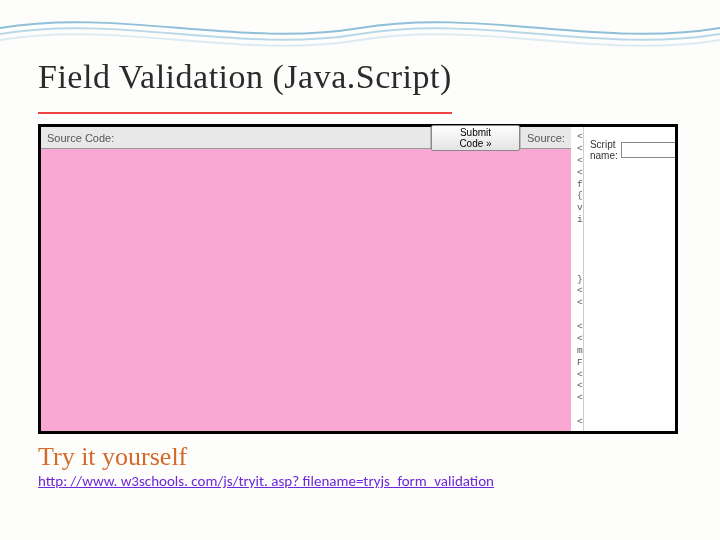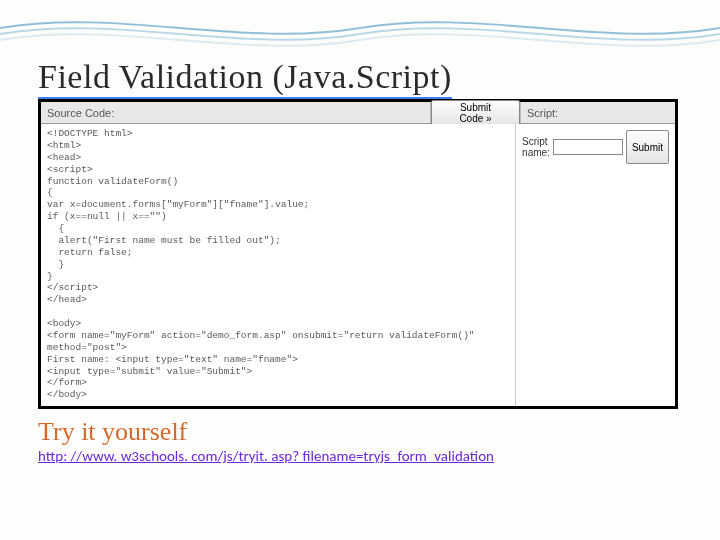--- a/index.html
+++ b/index.html
@@ -18,32 +18,33 @@
     pointer-events: none;
   }
   .wave-deco svg { width: 100%; height: 100%; }
   .slide {
     padding: 58px 38px 20px 38px;
   }
   .title {
     font-size: 34px;
     font-weight: normal;
     color: #2b2b2b;
-    border-bottom: 2px solid #3b82f6;
+    border-bottom: 2px solid #ef4444;
     display: inline-block;
-    padding-bottom: 1px;
+    padding-bottom: 16px;
+    margin-bottom: 10px;
     letter-spacing: 0.5px;
   }
   .editor-frame {
     border: 3px solid #000;
     width: 640px;
     height: 310px;
-    background: #ef4444;
-    display: flex;
-    flex-direction: column;
+    background: #f9a8d4;
+    display: flex;
+    flex-direction: row;
     font-family: Arial, Helvetica, sans-serif;
   }
   .editor-header {
     display: flex;
     align-items: stretch;
     background: #e8e8e8;
     border-bottom: 1px solid #999;
     height: 22px;
     font-size: 11px;
   }
@@ -153,21 +154,21 @@
 
 <div class="slide">
   <h1 class="title">Field Validation (Java.Script)</h1>
 
   <div class="editor-frame">
     <div class="editor-header">
       <div class="hdr-left">Source Code:</div>
       <div class="hdr-btn-wrap">
         <button class="submit-code-btn">Submit Code »</button>
       </div>
-      <div class="hdr-right">Script:</div>
+      <div class="hdr-right">Source:</div>
     </div>
     <div class="editor-body">
       <div class="code-pane">
         <pre>&lt;!DOCTYPE html&gt;
 &lt;html&gt;
 &lt;head&gt;
 &lt;script&gt;
 function validateForm()
 {
 var x=document.forms["myForm"]["fname"].value;

